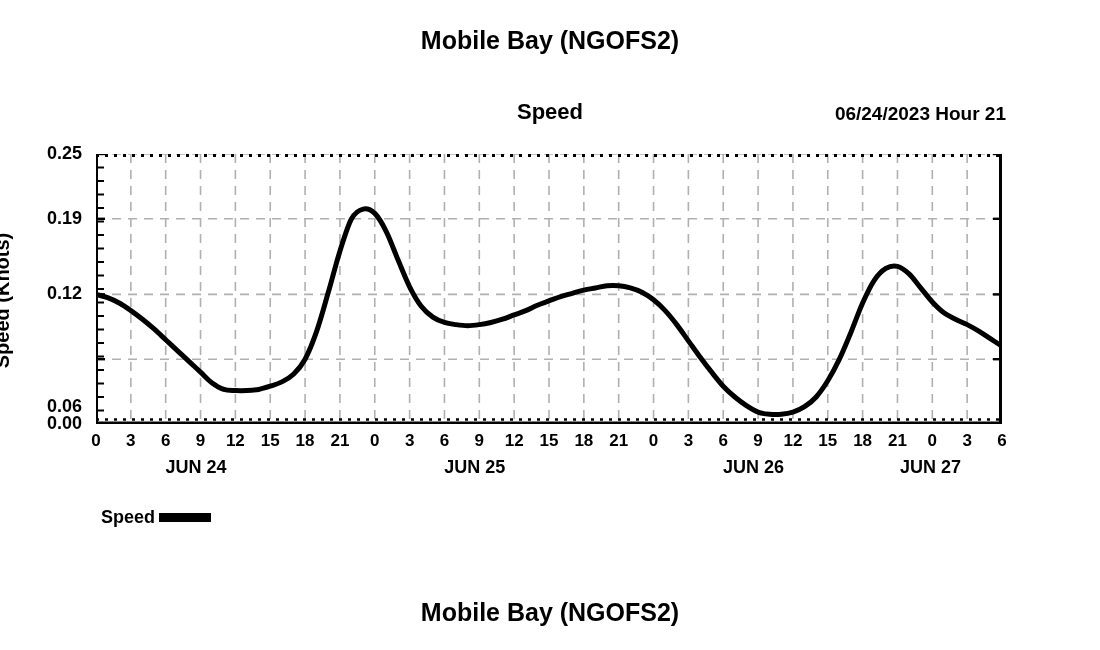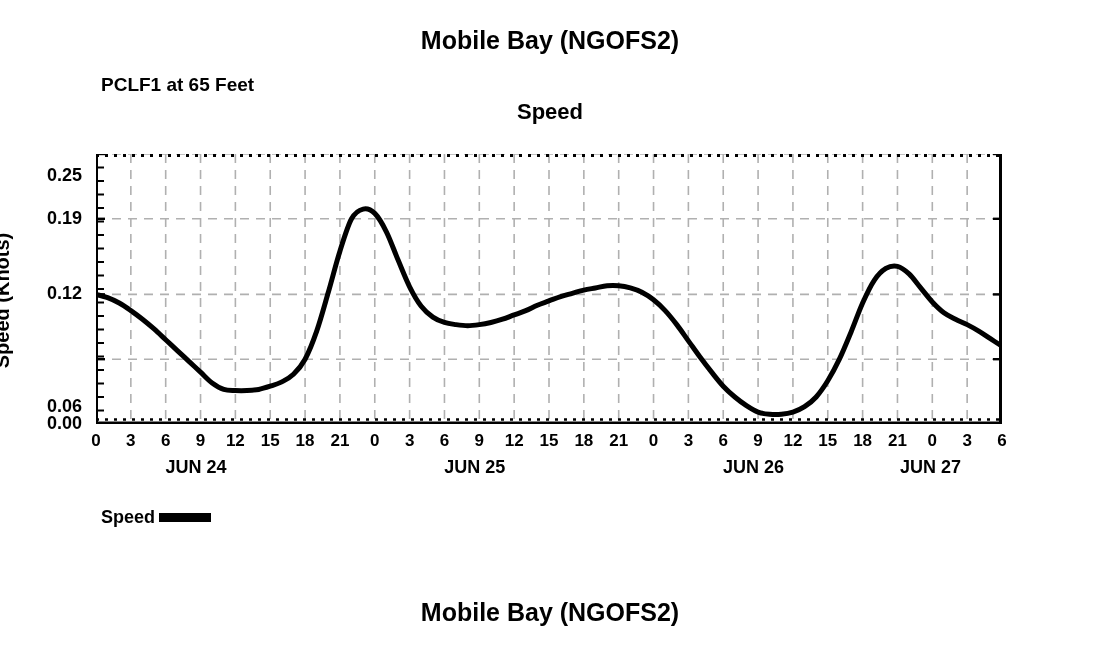--- a/index.html
+++ b/index.html
@@ -130,22 +130,22 @@
     display: inline-block;
   }
 </style>
 </head>
 <body>
 
 <div id="stage">
 
   <div class="abs title-main">Mobile Bay (NGOFS2)</div>
 
-  <div class="abs hdr-station">PCLF1 at 65 Feet</div>
   <div class="abs hdr-var">Speed</div>
+  <div class="abs hdr-time">06/24/2023 Hour 21</div>
 
   <div class="abs ylabel">Speed (Knots)</div>
 
   <div class="abs" id="plot">
     <svg width="906" height="270" viewBox="0 0 906 270">
       <g id="gridlines">
           <line x1="34.84615384615385" y1="0" x2="34.84615384615385" y2="270" stroke="#b0b0b0" stroke-width="1.6" stroke-dasharray="9,7"></line>
           <line x1="69.6923076923077" y1="0" x2="69.6923076923077" y2="270" stroke="#b0b0b0" stroke-width="1.6" stroke-dasharray="9,7"></line>
           <line x1="104.53846153846155" y1="0" x2="104.53846153846155" y2="270" stroke="#b0b0b0" stroke-width="1.6" stroke-dasharray="9,7"></line>
           <line x1="139.3846153846154" y1="0" x2="139.3846153846154" y2="270" stroke="#b0b0b0" stroke-width="1.6" stroke-dasharray="9,7"></line>
@@ -246,21 +246,21 @@
           <line x1="906" y1="270" x2="906" y2="278" stroke="#000" stroke-width="2.4"></line>
         </g>
     </svg>
   </div>
 
   <div id="ytick-layer">
       <div class="abs ytick" style="left: 12px; top: 413px;">0.00</div>
       <div class="abs ytick" style="left: 12px; top: 348.2px; margin-top: 48px;">0.06</div>
       <div class="abs ytick" style="left: 12px; top: 283.4px;">0.12</div>
       <div class="abs ytick" style="left: 12px; top: 207.8px;">0.19</div>
-      <div class="abs ytick" style="left: 12px; top: 143px; margin-top: 22px;">0.25</div>
+      <div class="abs ytick" style="left: 12px; top: 143px;">0.25</div>
     </div>
   <div id="xtick-layer">
       <div class="abs xtick" style="left: 79px; top: 431px;">0</div>
       <div class="abs xtick" style="left: 113.846px; top: 431px;">3</div>
       <div class="abs xtick" style="left: 148.692px; top: 431px;">6</div>
       <div class="abs xtick" style="left: 183.538px; top: 431px;">9</div>
       <div class="abs xtick" style="left: 218.385px; top: 431px;">12</div>
       <div class="abs xtick" style="left: 253.231px; top: 431px;">15</div>
       <div class="abs xtick" style="left: 288.077px; top: 431px;">18</div>
       <div class="abs xtick" style="left: 322.923px; top: 431px;">21</div>

